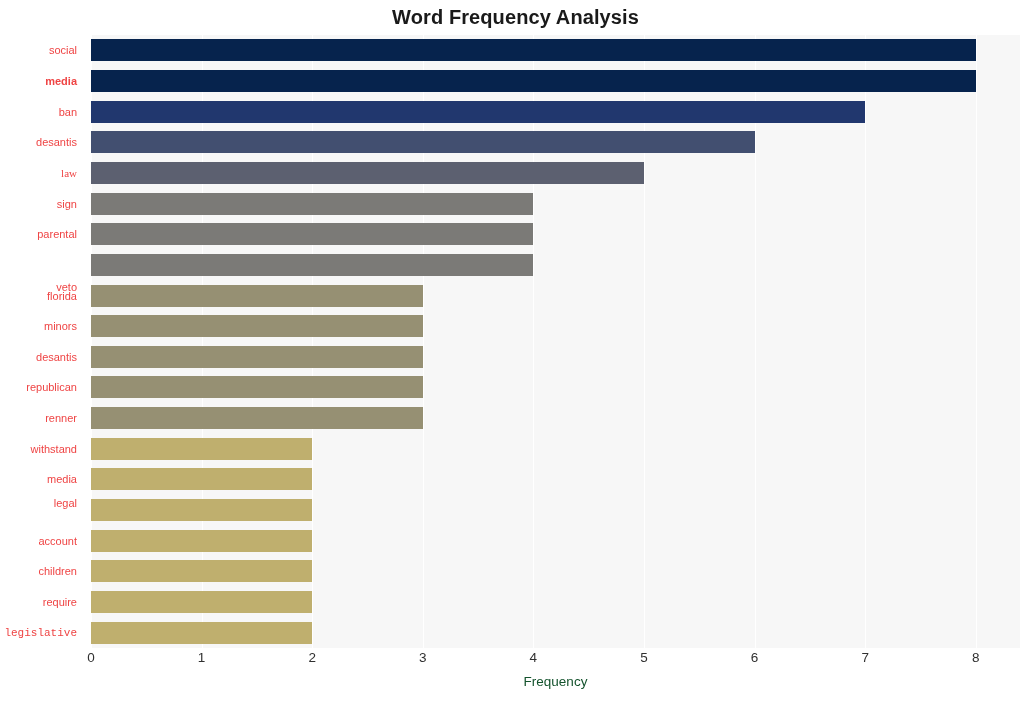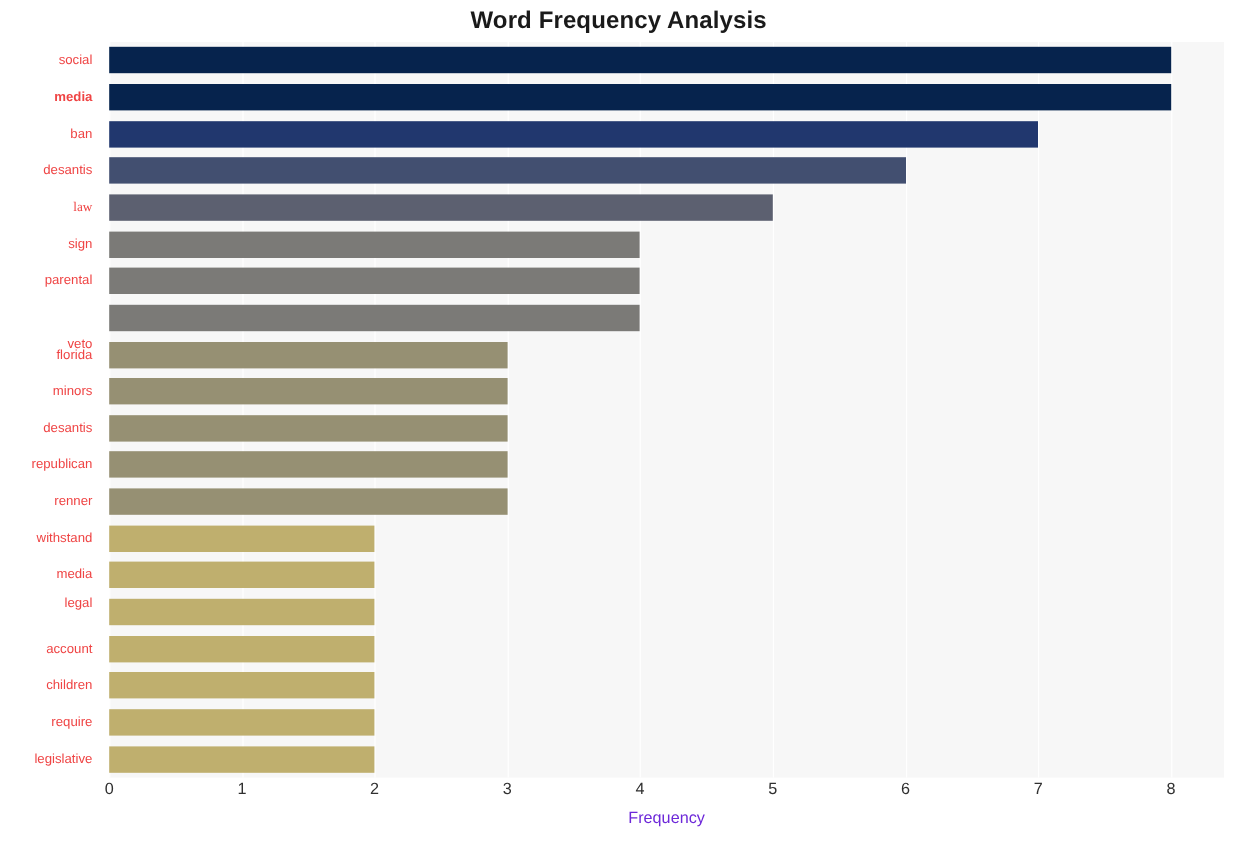--- a/index.html
+++ b/index.html
@@ -99,21 +99,21 @@
     font-size: 13.5px;
     color: #303030;
   }
   .xaxis-label {
     position: absolute;
     left: 91px;
     top: 674px;
     width: 929px;
     text-align: center;
     font-size: 13.5px;
-    color: #6d28d9;
+    color: #14532d;
   }
 </style>
 </head>
 <body>
 
 <div class="figure">
 
   <div class="chart-title">Word Frequency Analysis</div>
 
   <div class="plot-area">
@@ -165,21 +165,21 @@
       <div class="ylabel" style="top: 280.175px;">minors</div>
       <div class="ylabel" style="top: 310.825px;">desantis</div>
       <div class="ylabel" style="top: 341.475px;">republican</div>
       <div class="ylabel" style="top: 372.125px;">renner</div>
       <div class="ylabel" style="top: 402.775px;">withstand</div>
       <div class="ylabel" style="top: 433.425px;">media</div>
       <div class="ylabel" style="top: 457px;">legal</div>
       <div class="ylabel" style="top: 494.725px;">account</div>
       <div class="ylabel" style="top: 525.375px;">children</div>
       <div class="ylabel" style="top: 556.025px;">require</div>
-      <div class="ylabel" style="top: 586.675px;">legislative</div>
+      <div class="ylabel" style="top: 586.675px; font-family: Liberation Mono, monospace;">legislative</div>
     </div>
 
   <div class="xticks" id="xticks">
       <div class="xtick" style="left: 91px;">0</div>
       <div class="xtick" style="left: 201.595px;">1</div>
       <div class="xtick" style="left: 312.19px;">2</div>
       <div class="xtick" style="left: 422.786px;">3</div>
       <div class="xtick" style="left: 533.381px;">4</div>
       <div class="xtick" style="left: 643.976px;">5</div>
       <div class="xtick" style="left: 754.571px;">6</div>

